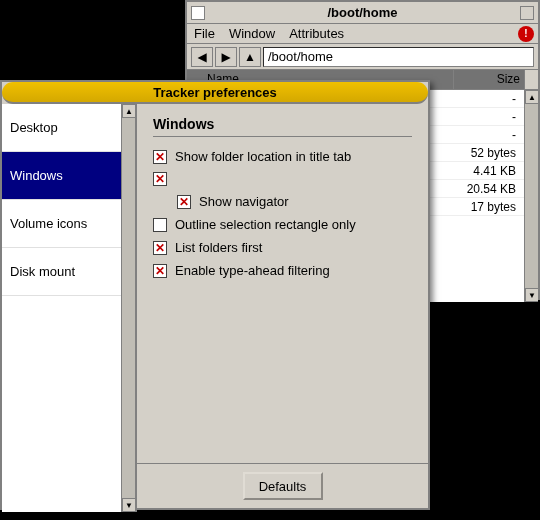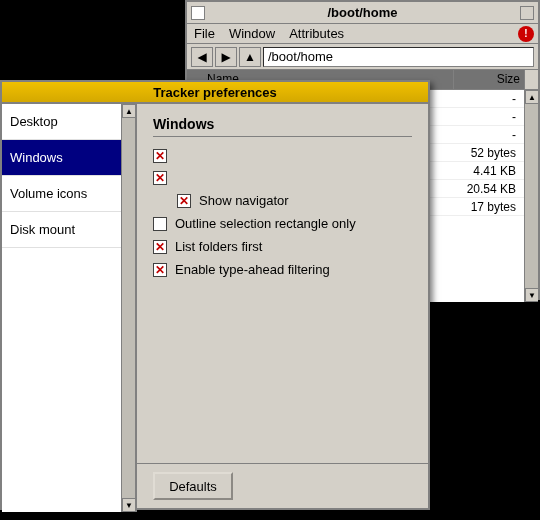--- a/index.html
+++ b/index.html
@@ -206,40 +206,41 @@
       border: 2px solid #808080;
       box-shadow: 3px 3px 6px rgba(0,0,0,0.5);
     }
     .prefs-titlebar {
       background: linear-gradient(to bottom, #f0c000, #d4a800);
       height: 22px;
       display: flex;
       align-items: center;
       padding: 0 6px;
       border-bottom: 2px solid #808080;
+      border-radius: 11px;
     }
     .prefs-title {
       flex: 1;
       font-weight: bold;
       font-size: 13px;
       color: #000;
       text-align: center;
     }
     .prefs-body {
       display: flex;
       height: calc(430px - 22px);
     }
     .prefs-sidebar {
       width: 135px;
       border-right: 2px solid #808080;
       background: white;
       overflow: hidden;
     }
     .sidebar-item {
-      padding: 10px 8px;
+      padding: 16px 8px;
       font-size: 13px;
       cursor: pointer;
       border-bottom: 1px solid #e0e0e0;
     }
     .sidebar-item.active {
       background: #000080;
       color: white;
     }
     .prefs-sidebar-inner {
       display: flex;
@@ -294,21 +295,20 @@
     .prefs-footer {
       display: flex;
       justify-content: center;
       gap: 12px;
       padding: 8px 16px;
       border-top: 1px solid #808080;
       position: absolute;
       bottom: 0;
       left: 135px;
       right: 0;
-      flex-direction: column;
     }
     .footer-btn {
       width: 80px;
       height: 28px;
       background: #d4d0c8;
       border: 2px outset #e0dcd4;
       font-size: 13px;
       cursor: pointer;
       display: flex;
       align-items: center;
@@ -435,20 +435,21 @@
       </div>
     </div>
 
     <div class="prefs-content">
       <div class="section-title">Windows</div>
 
       <div class="checkbox-row">
         <div class="cb-box checked">
           <span class="cb-x">✕</span>
         </div>
+        <span>Show folder location in title tab</span>
       </div>
 
       <div class="checkbox-row">
         <div class="cb-box checked">
           <span class="cb-x">✕</span>
         </div>
       </div>
 
       <div class="checkbox-row indent">
         <div class="cb-box checked">

